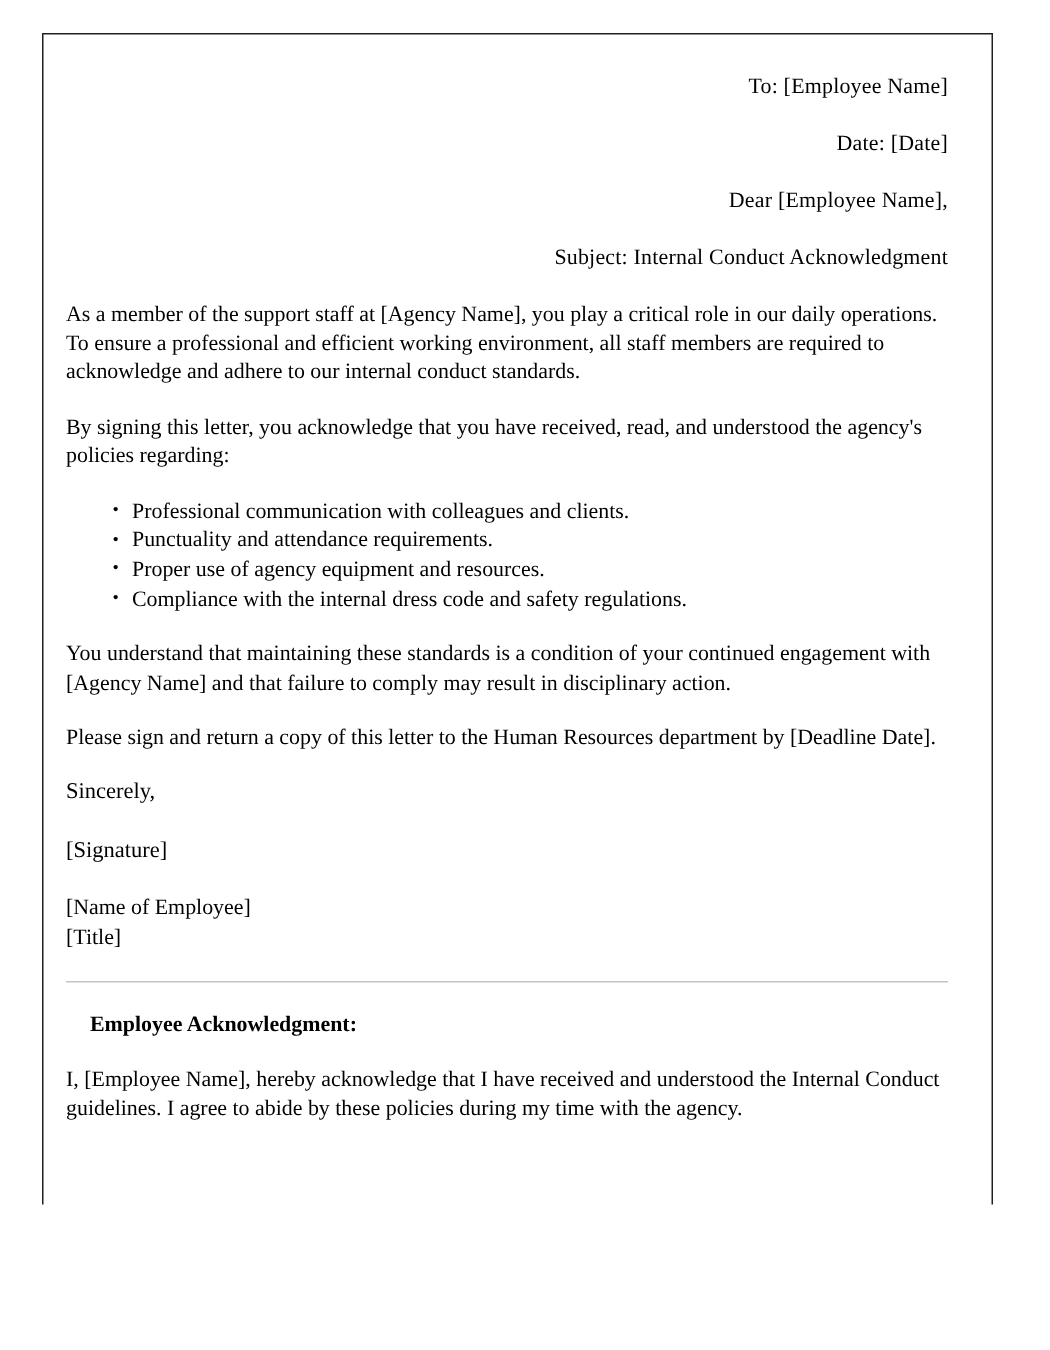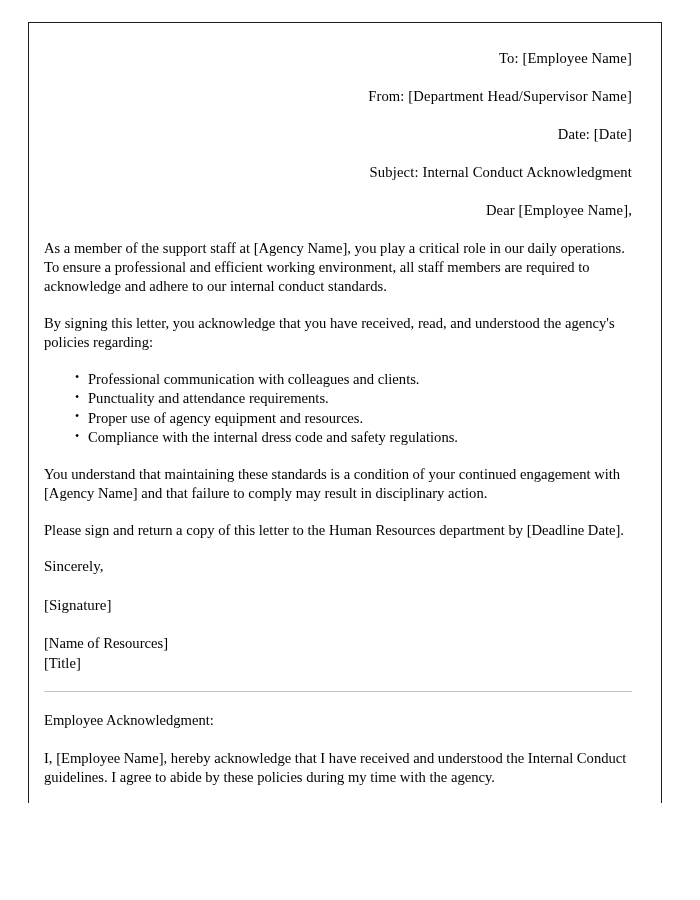--- a/index.html
+++ b/index.html
@@ -95,48 +95,47 @@
   .section-divider {
     border: none;
     border-top: 1px solid #c4c4c4;
     margin: 5px 0 19px 0;
     width: 100%;
     height: 0;
   }
 
   .ack-heading {
     font-size: 14.6px;
-    font-weight: normal;
+    font-weight: bold;
     line-height: 1.33;
-    margin: 0 0 18px 0;
+    margin: 0 0 18px 16px;
   }
 
   .ack-para {
     font-size: 14.6px;
     line-height: 1.33;
     margin: 0 0 18px 0;
   }
 </style>
 </head>
 <body>
 
 <div class="page-canvas">
 
   <div class="doc-sheet">
     <div class="doc-body">
 
       <p class="letter-line">To: [Employee Name]</p>
 
-      <p class="letter-line">From: [Department Head/Supervisor Name]</p>
 
       <p class="letter-line">Date: [Date]</p>
 
+      <p class="letter-line">Dear [Employee Name],</p>
+
       <p class="letter-line">Subject: Internal Conduct Acknowledgment</p>
-
-      <p class="letter-line">Dear [Employee Name],</p>
 
       <p class="letter-para">As a member of the support staff at [Agency Name], you play a critical role in our daily operations. To ensure a professional and efficient working environment, all staff members are required to acknowledge and adhere to our internal conduct standards.</p>
 
       <p class="letter-para">By signing this letter, you acknowledge that you have received, read, and understood the agency's policies regarding:</p>
 
       <ul class="policy-list">
         <li>Professional communication with colleagues and clients.</li>
         <li>Punctuality and attendance requirements.</li>
         <li>Proper use of agency equipment and resources.</li>
         <li>Compliance with the internal dress code and safety regulations.</li>
@@ -144,21 +143,21 @@
 
       <p class="letter-para">You understand that maintaining these standards is a condition of your continued engagement with [Agency Name] and that failure to comply may result in disciplinary action.</p>
 
       <p class="letter-para">Please sign and return a copy of this letter to the Human Resources department by [Deadline Date].</p>
 
       <p class="signoff-line">Sincerely,</p>
 
       <p class="signoff-line">[Signature]</p>
 
       <div class="signoff-block">
-        <div>[Name of Resources]</div>
+        <div>[Name of Employee]</div>
         <div>[Title]</div>
       </div>
 
       <hr class="section-divider">
 
       <p class="ack-heading">Employee Acknowledgment:</p>
 
       <p class="ack-para">I, [Employee Name], hereby acknowledge that I have received and understood the Internal Conduct guidelines. I agree to abide by these policies during my time with the agency.</p>
 
     </div>

